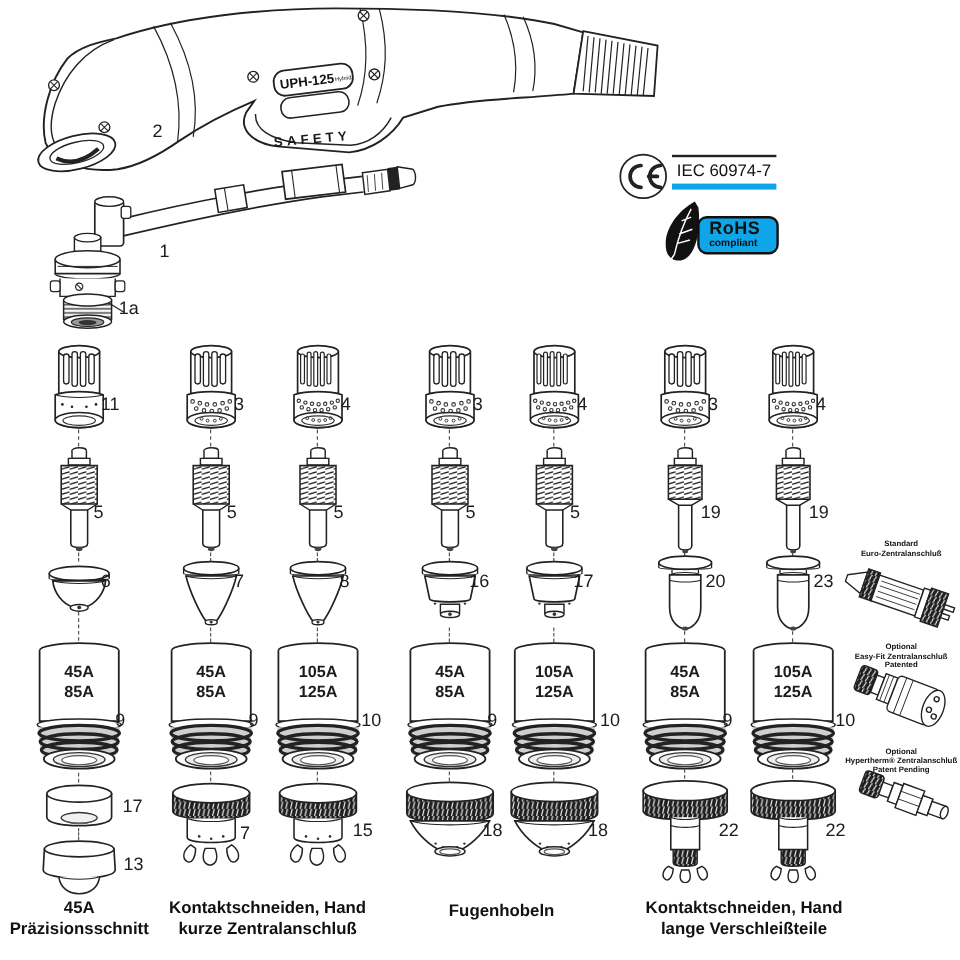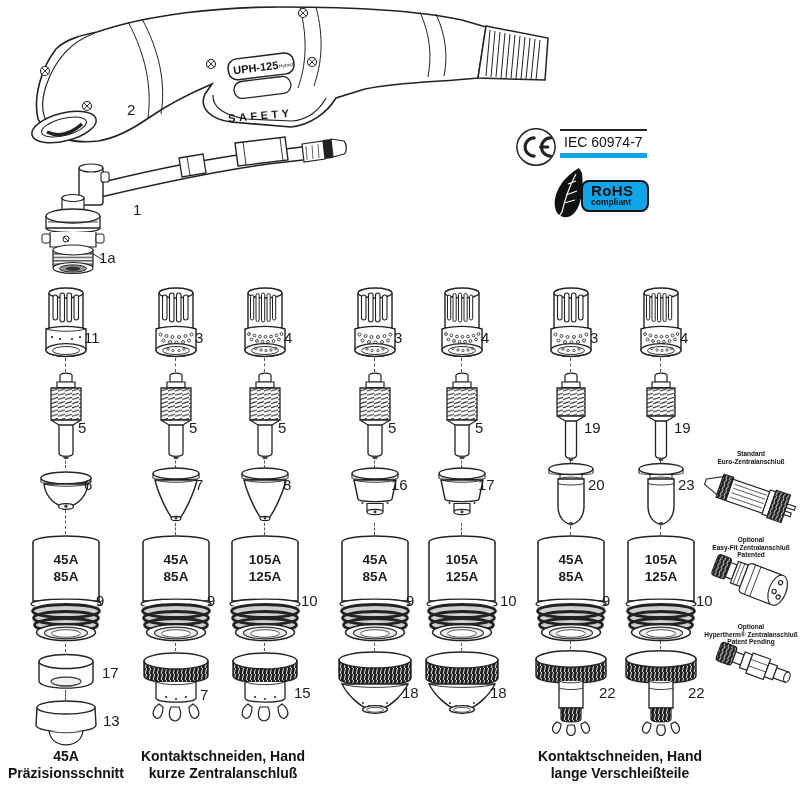--- a/index.html
+++ b/index.html
@@ -607,20 +607,23 @@
       <use href="#spacer-22"></use>
     </svg>
 <span class="num" style="left:688px;top:684px">22</span>
 
 <div class="caption" style="left:4px;top:748px;width:124px">
   <span>45A</span><br><span>Präzisionsschnitt</span>
 </div>
 <div class="caption" style="left:118px;top:748px;width:210px">
   <span>Kontaktschneiden, Hand</span><br><span>kurze Zentralanschluß</span>
 </div>
+<div class="caption" style="left:338px;top:750px;width:160px">
+  <span>Fugenhobeln</span>
+</div>
 <div class="caption" style="left:514px;top:748px;width:212px">
   <span>Kontaktschneiden, Hand</span><br><span>lange Verschleißteile</span>
 </div>
 
 <div class="connlabel" style="left:695px;top:450px">
   <span>Standard</span><br><span>Euro-Zentralanschluß</span>
 </div>
 <svg class="part" style="left:701px;top:476px;transform:rotate(19deg)" width="98" height="42" viewBox="0 0 104 44">
       <use href="#conn-euro"></use>
     </svg>

